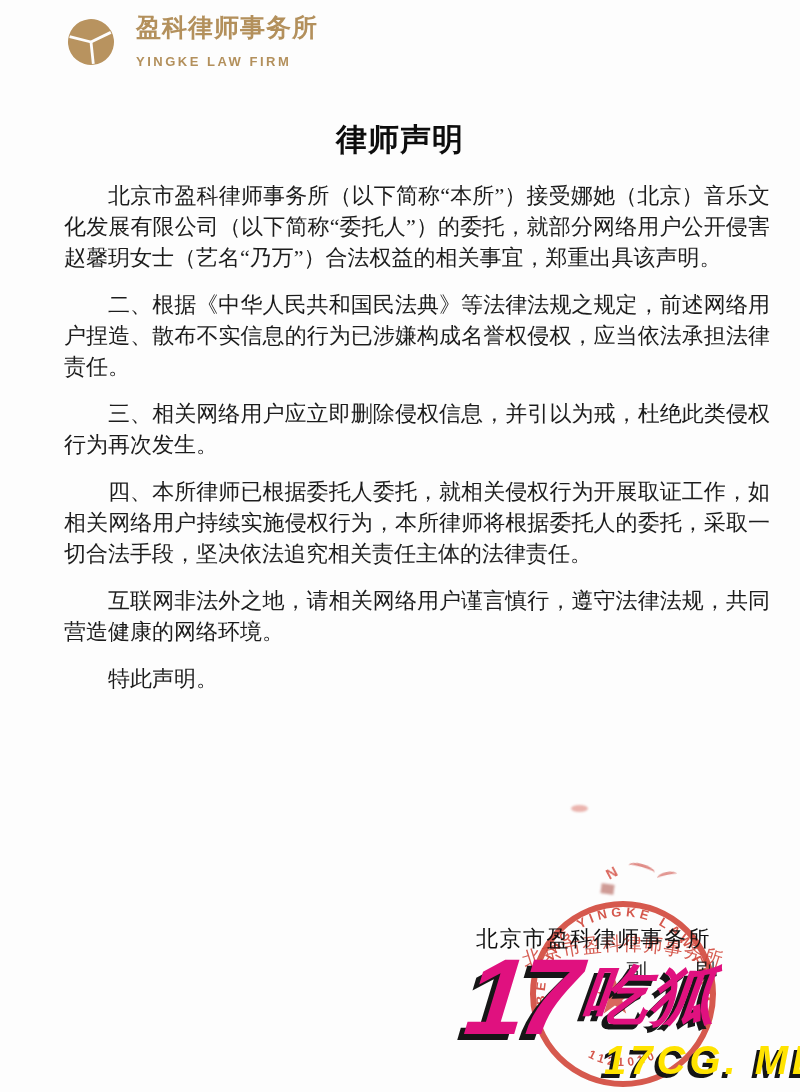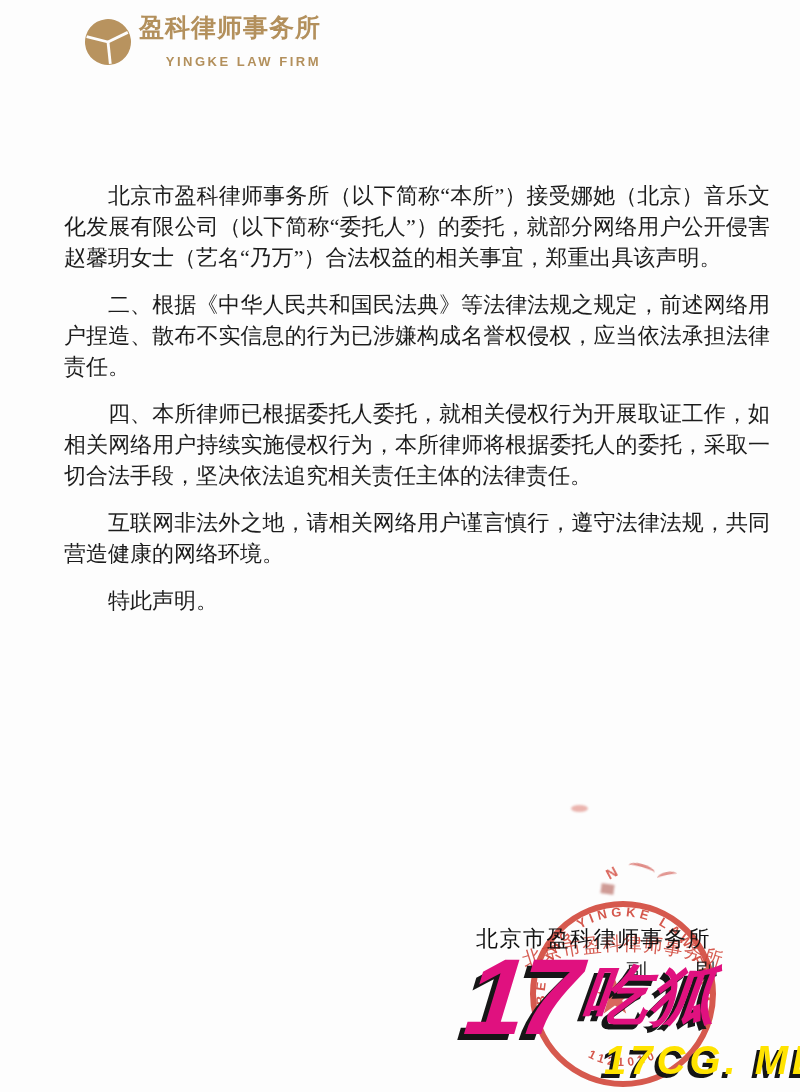--- a/index.html
+++ b/index.html
@@ -3,21 +3,21 @@
 <meta charset="utf-8">
 <style>
   * { margin:0; padding:0; box-sizing:border-box; }
   body { margin:0; background:#ffffff; }
   .page {
     position:relative; width:800px; height:1092px;
     background:#fdfdfd; overflow:hidden;
     font-family:"Liberation Serif", serif; color:#1d1d1d;
   }
   
-  .brand { position:absolute; left:83px; top:14px; display:flex; align-items:center; gap:6px;text-align:right; }
+  .brand { position:absolute; left:66px; top:14px; display:flex; align-items:center; gap:20px; }
   .brand-text { display:flex; flex-direction:column; }
   .brand-cn { font-family:"Liberation Sans", sans-serif; font-weight:800; font-size:25px;
               letter-spacing:1px; color:#b3905c; line-height:26px; }
   .brand-en { font-family:"Liberation Sans", sans-serif; font-weight:700; font-size:13px;
               letter-spacing:2.5px; color:#b3905c; line-height:16px; margin-top:14px; }
   
   .title { position:absolute; top:78px; left:0; width:100%; text-align:center;
            font-family:"Liberation Sans", sans-serif; font-weight:800; font-size:31px;
            line-height:41px; color:#0d0d0d; letter-spacing:1px; }
   
@@ -79,25 +79,27 @@
       </g>
     </svg>
     <div class="brand-text">
       <div class="brand-cn">盈科律师事务所</div>
       <div class="brand-en">YINGKE LAW FIRM</div>
     </div>
   </div>
 
   <h1 class="title">
     <br>
+    <span>律师声明</span>
   </h1>
 
   <div class="doc-body">
     <p>北京市盈科律师事务所（以下简称“本所”）接受娜她（北京）音乐文化发展有限公司（以下简称“委托人”）的委托，就部分网络用户公开侵害赵馨玥女士（艺名“乃万”）合法权益的相关事宜，郑重出具该声明。</p>
     <p>二、根据《中华人民共和国民法典》等法律法规之规定，前述网络用户捏造、散布不实信息的行为已涉嫌构成名誉权侵权，应当依法承担法律责任。</p>
+    <p>三、相关网络用户应立即删除侵权信息，并引以为戒，杜绝此类侵权行为再次发生。</p>
     <p>四、本所律师已根据委托人委托，就相关侵权行为开展取证工作，如相关网络用户持续实施侵权行为，本所律师将根据委托人的委托，采取一切合法手段，坚决依法追究相关责任主体的法律责任。</p>
     <p>互联网非法外之地，请相关网络用户谨言慎行，遵守法律法规，共同营造健康的网络环境。</p>
     <p>特此声明。</p>
   </div>
 
   <div class="sig-firm">北京市盈科律师事务所</div>
   <div class="sig-frag left">副</div>
   <div class="sig-frag right">刷</div>
 
   <svg class="seal" width="250" height="224" viewBox="0 0 250 224">

